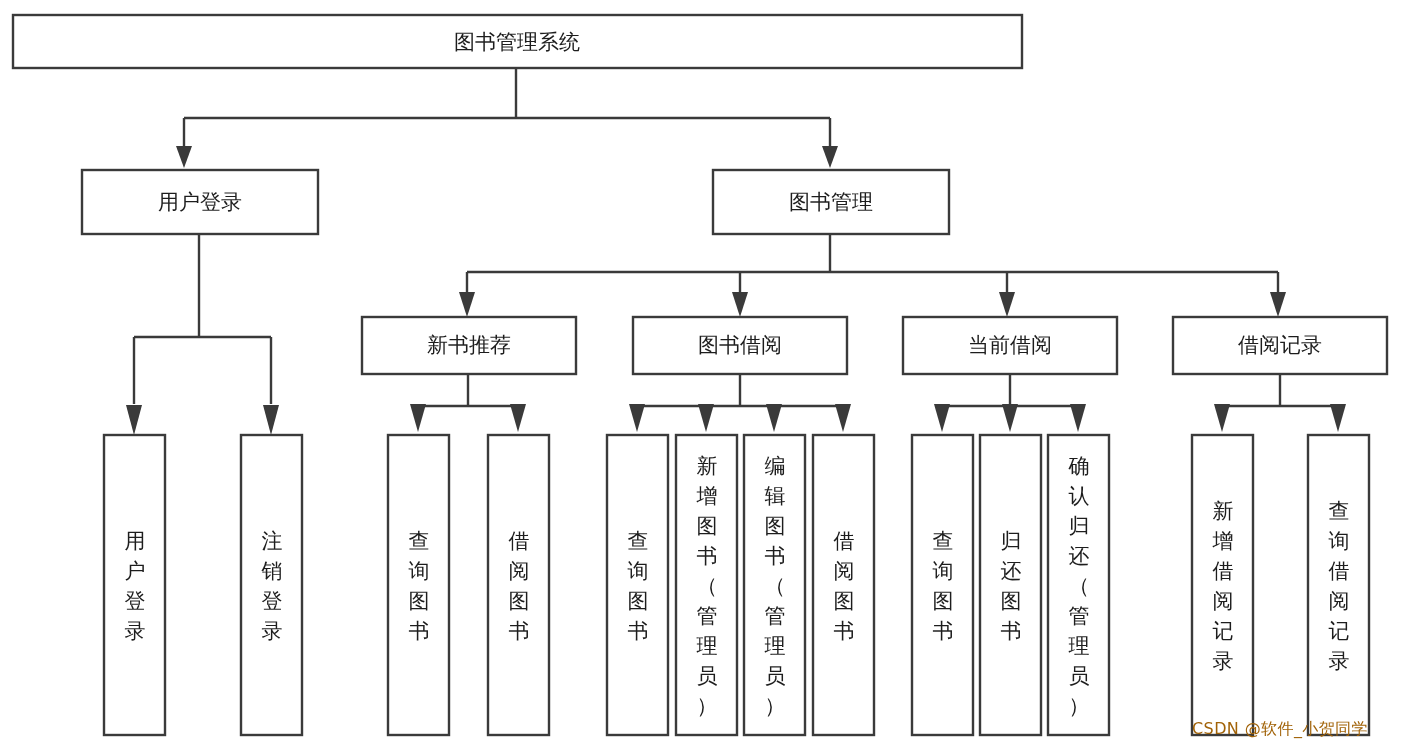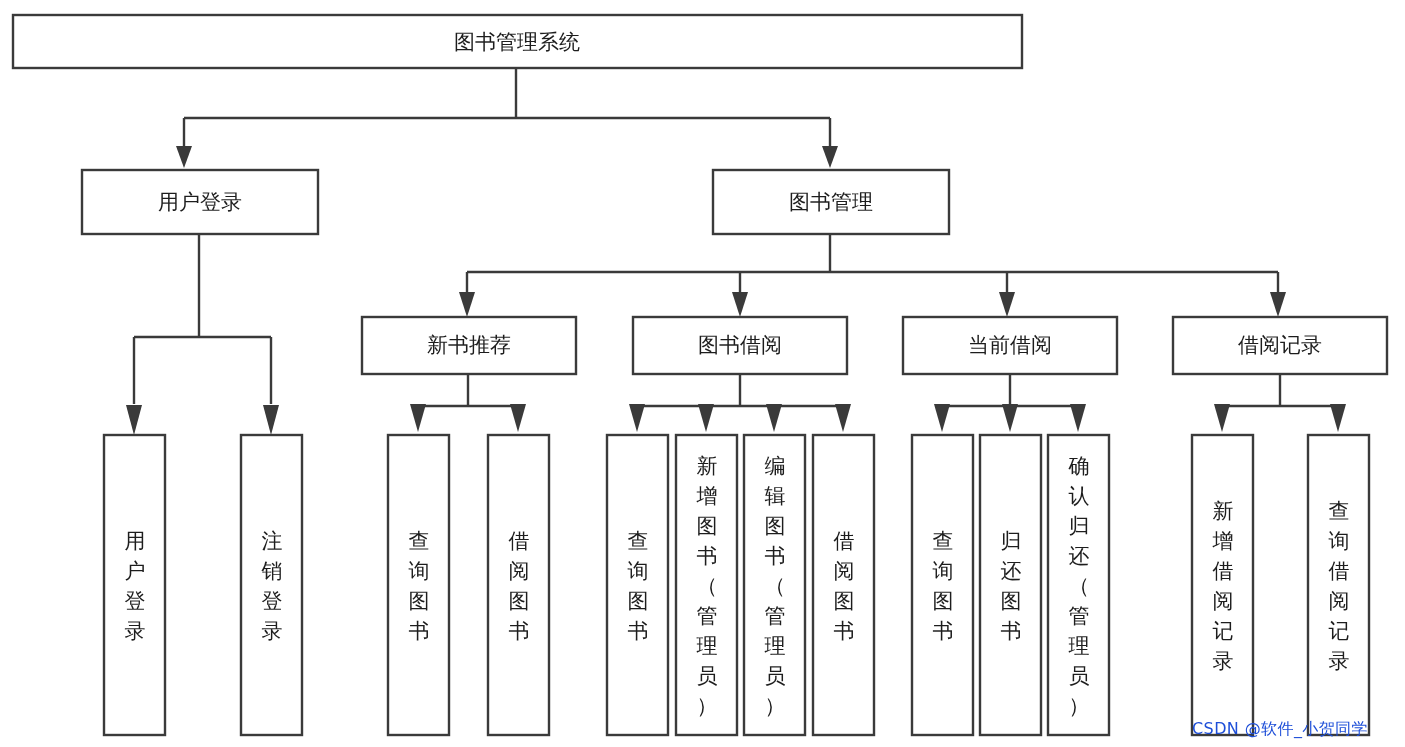--- a/index.html
+++ b/index.html
@@ -51,21 +51,21 @@
     font-family: "DejaVu Sans", "Liberation Sans", sans-serif;
     font-size: 21px;
     fill: #1d1d1d;
     text-anchor: middle;
     white-space: pre;
   }
   .watermark-text {
     position: absolute;
     font-family: "DejaVu Sans", "Liberation Sans", sans-serif;
     font-size: 16px;
-    color: #1d4ed8;
+    color: #a16207;
     letter-spacing: 0.4px;
     white-space: nowrap;
   }
 </style>
 </head>
 <body>
 
 <div id="canvas">
 
   <svg class="diagram" viewBox="0 0 1405 747">

